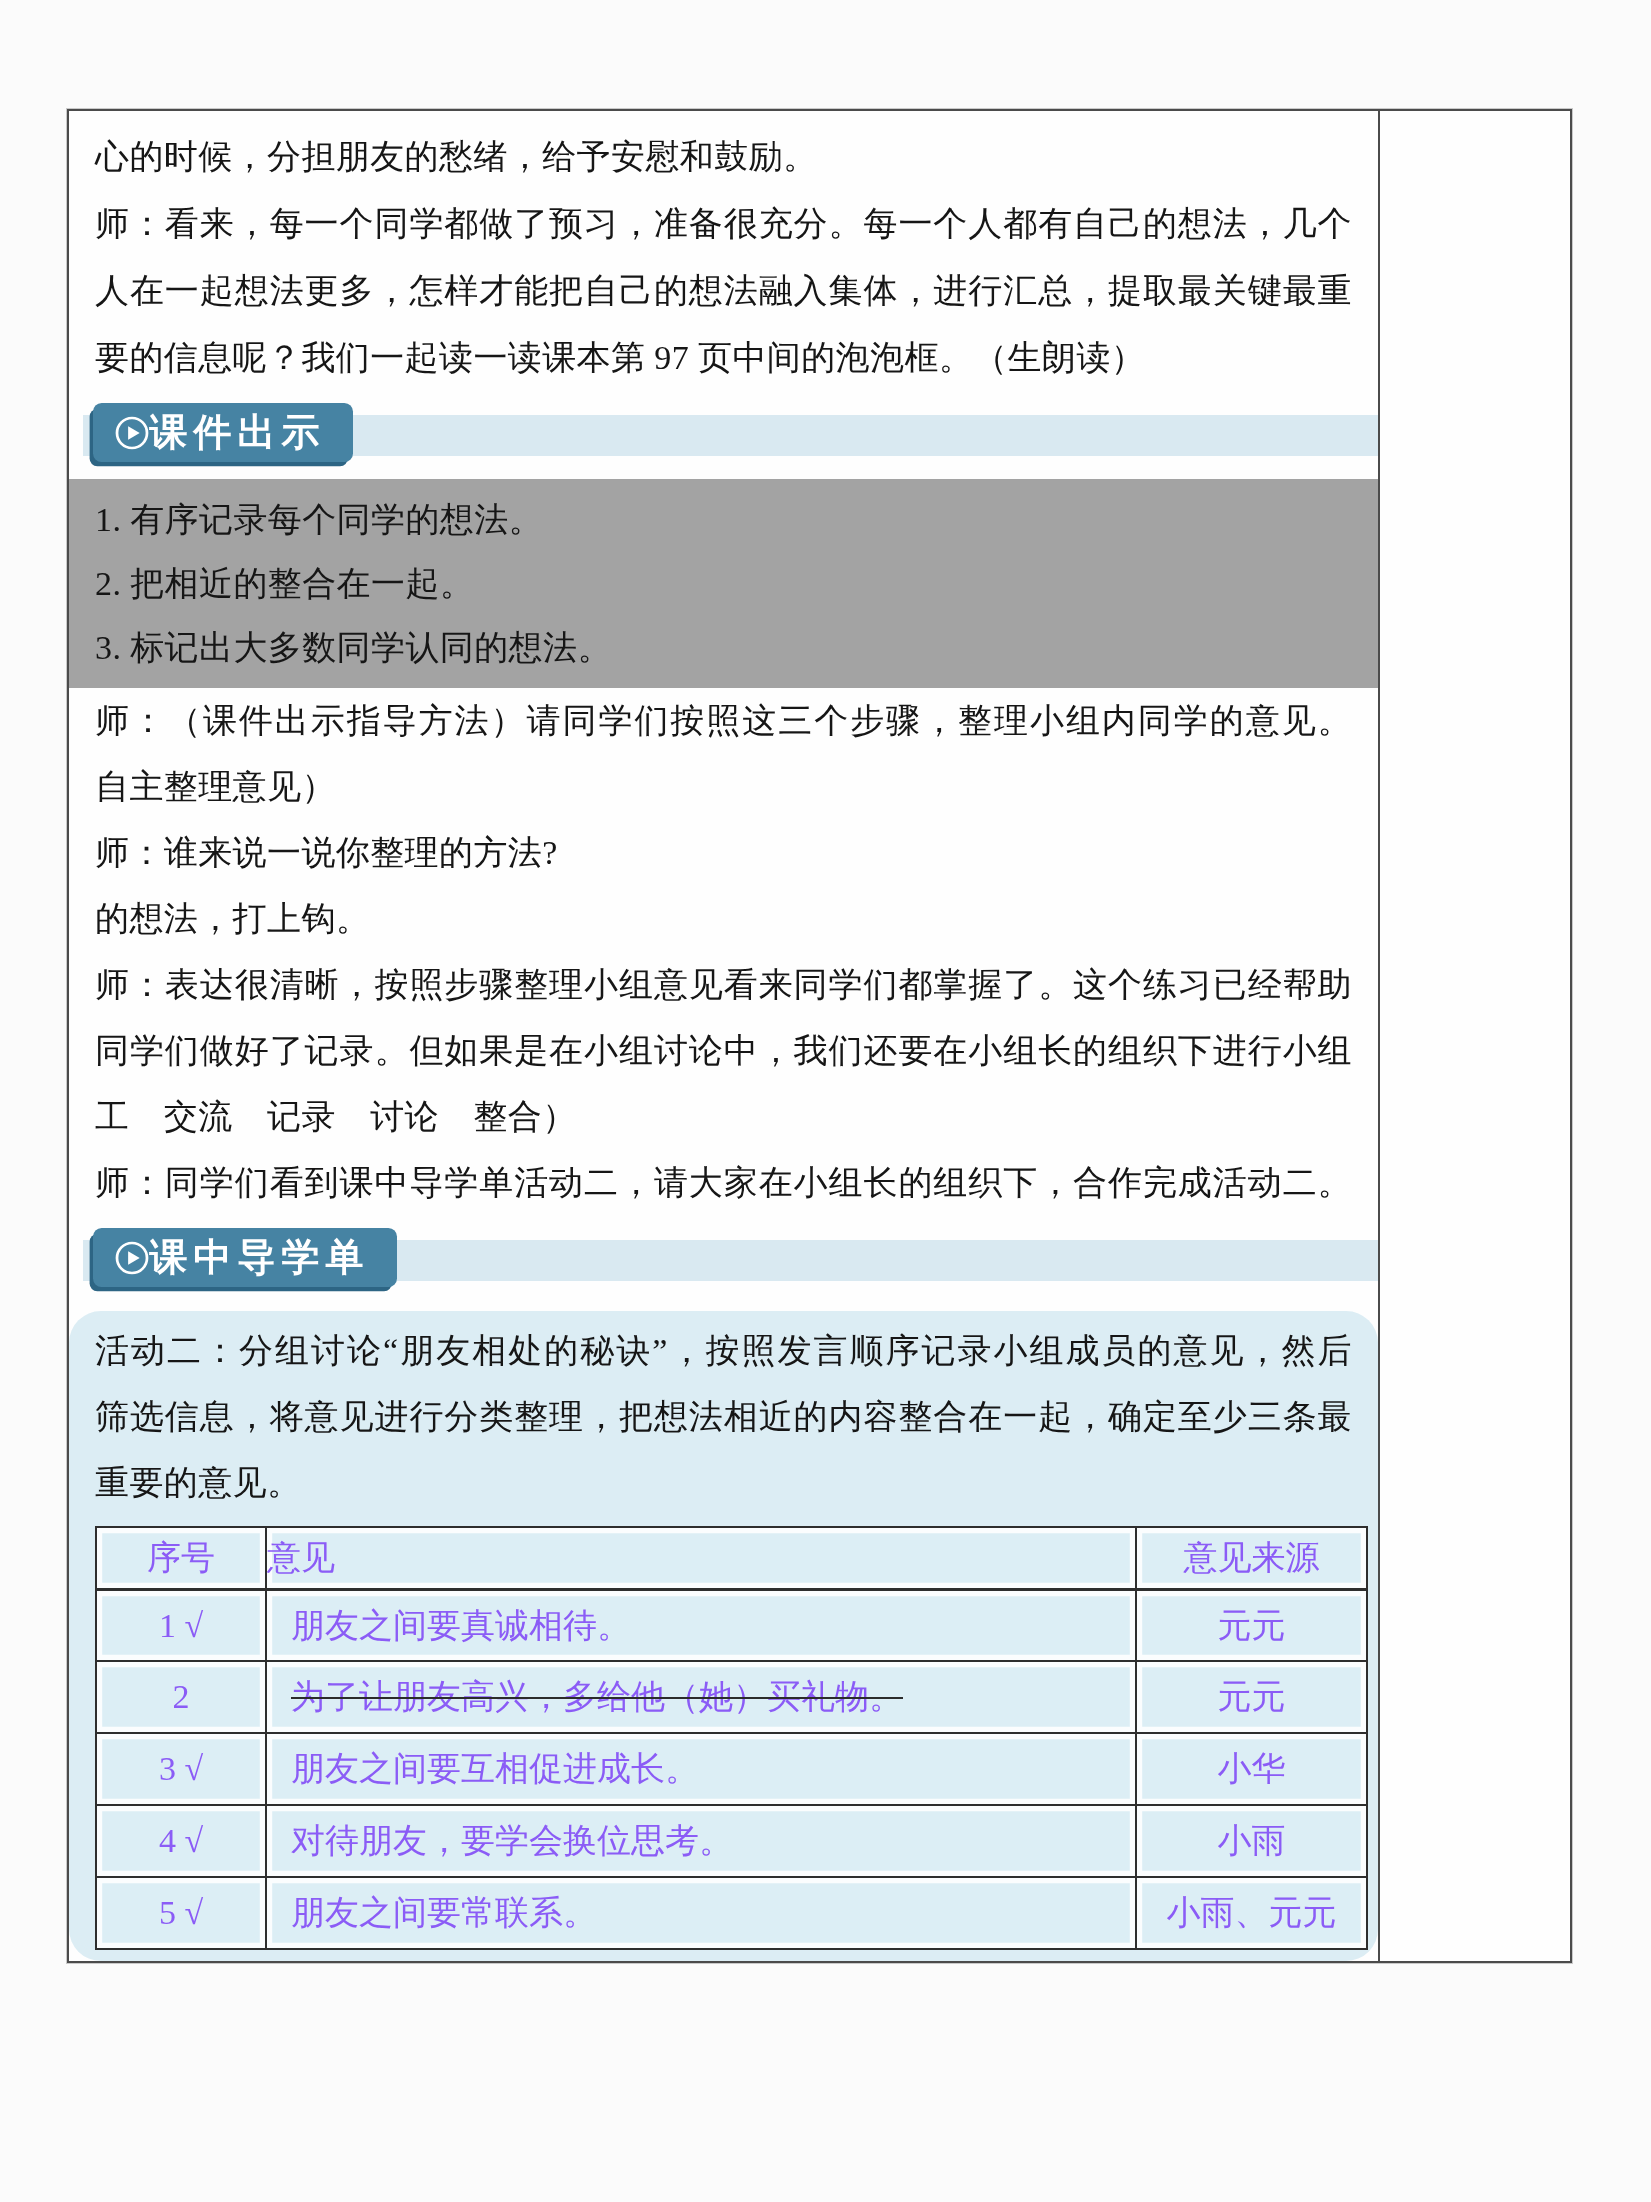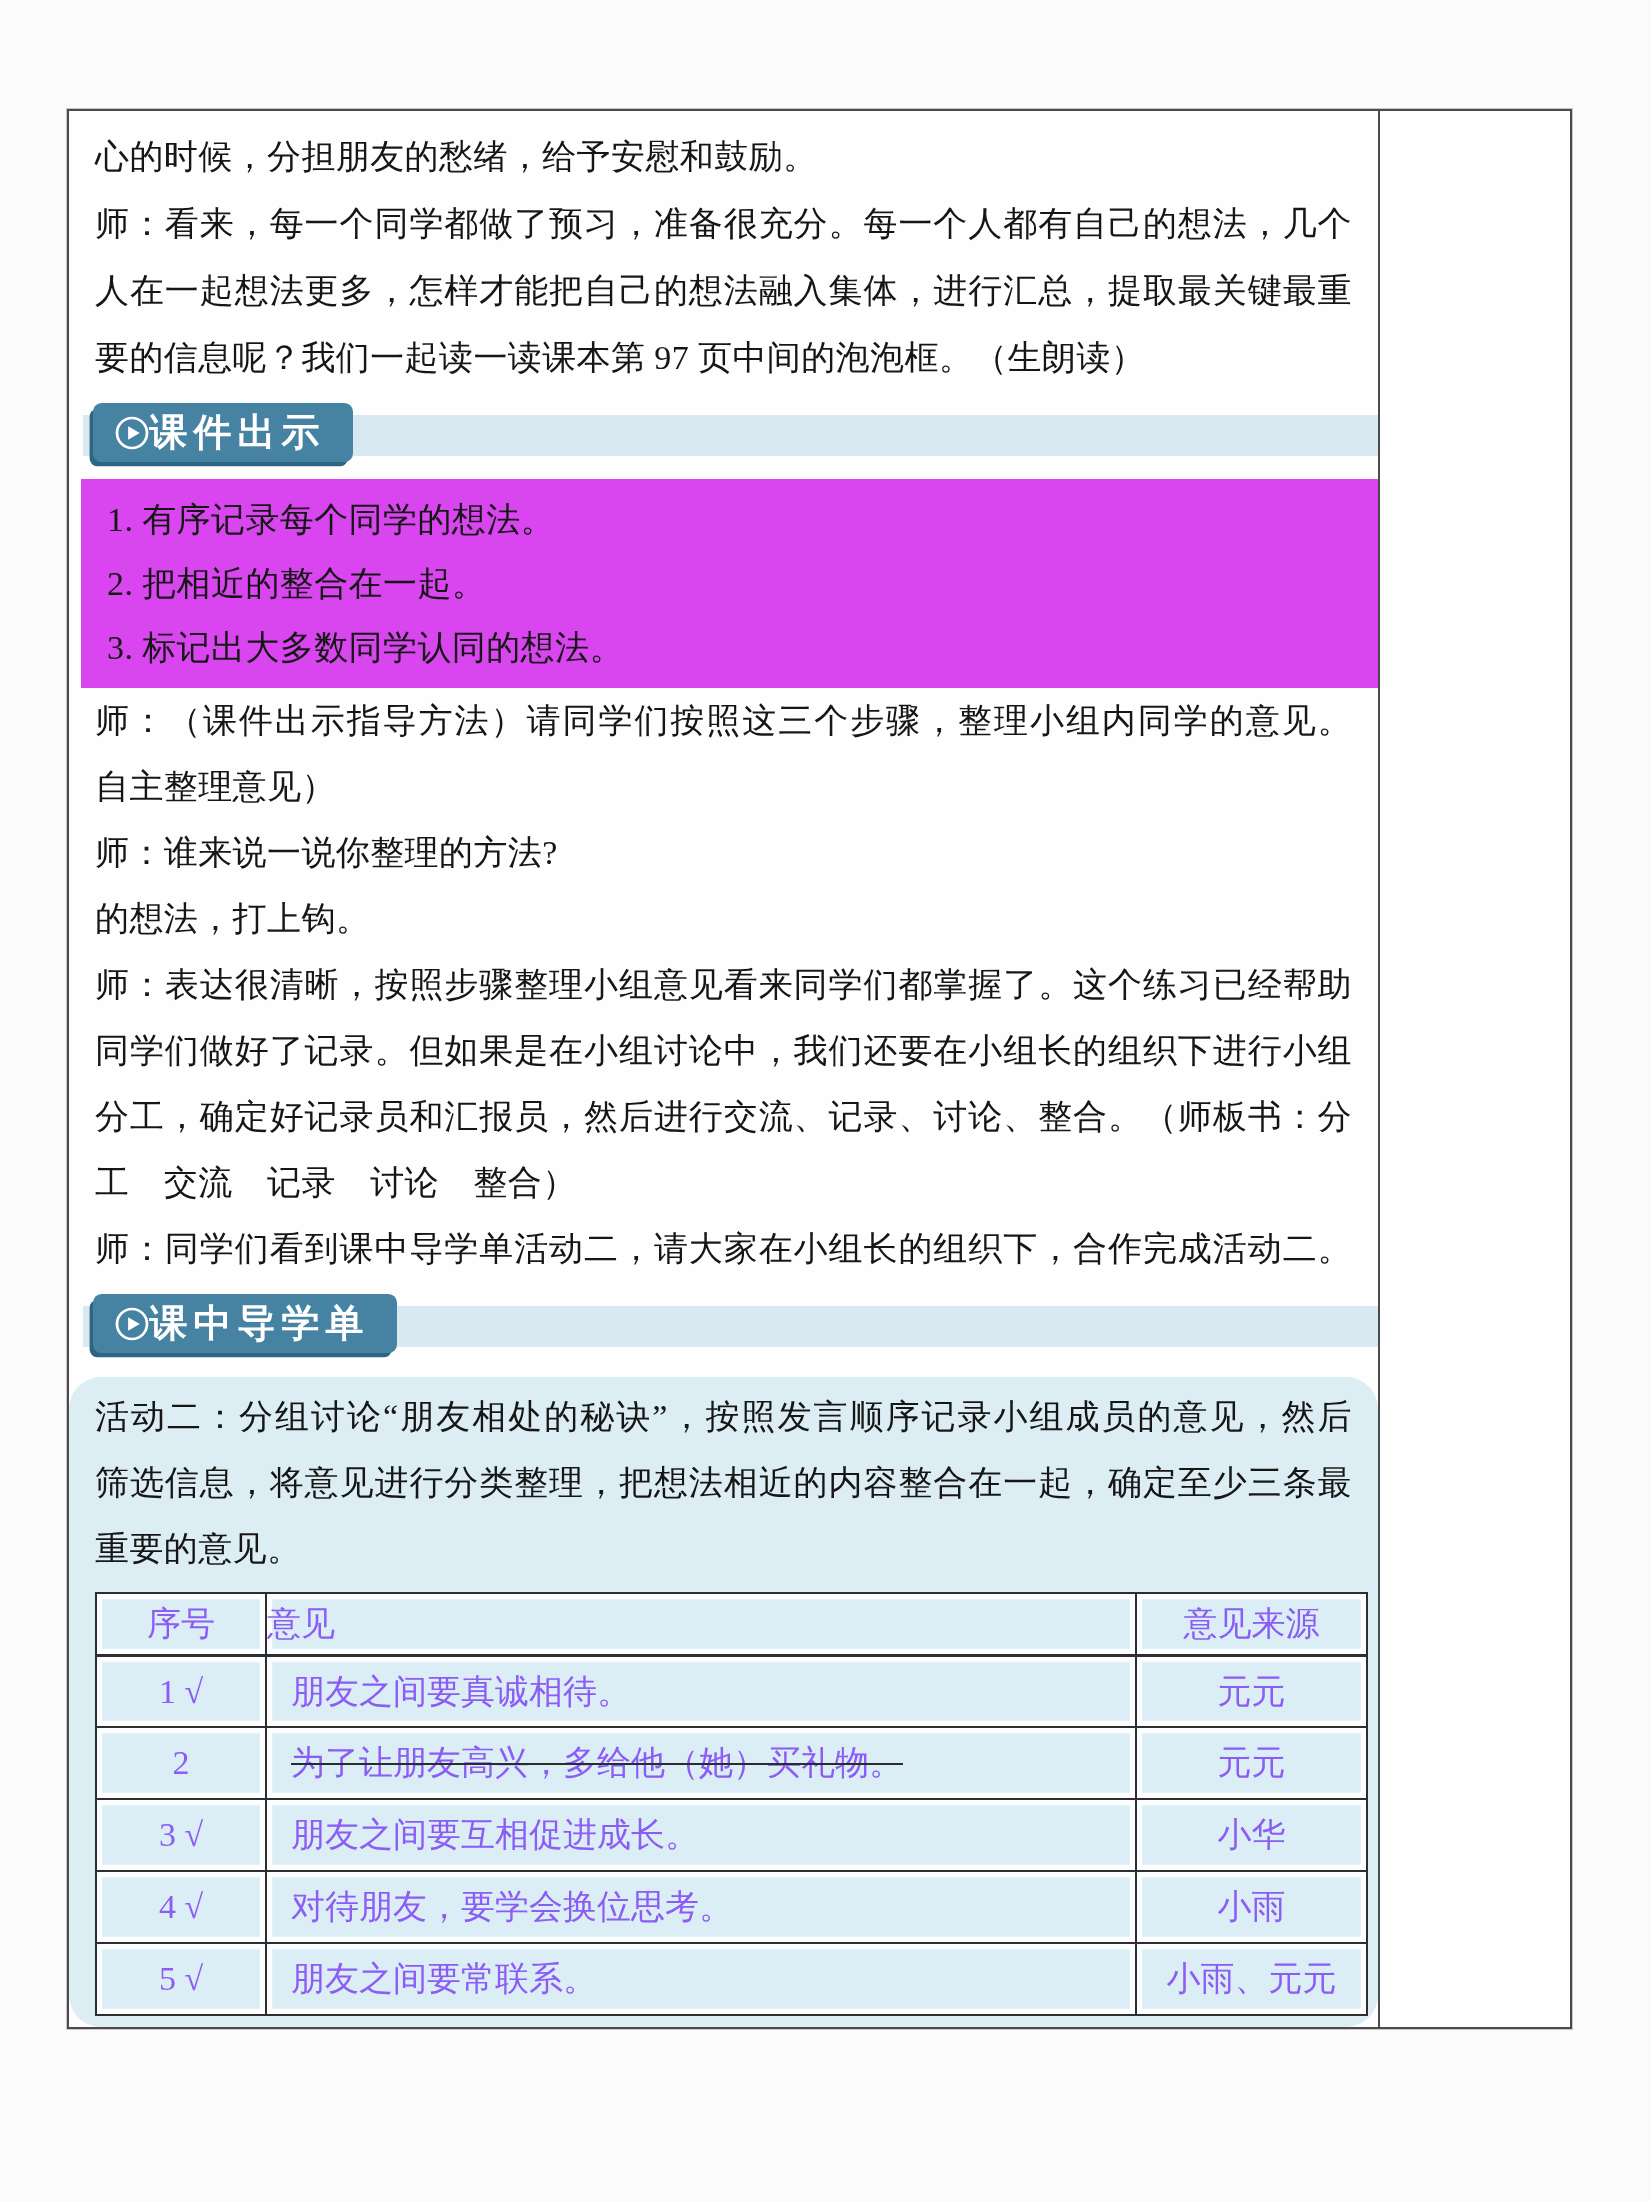--- a/index.html
+++ b/index.html
@@ -41,21 +41,21 @@
     border-radius: 8.6px;
     box-shadow: -4.3px 5.2px 0 -0.9px #2d6584;
     color: #ffffff;
     font-family: "Liberation Sans", "DejaVu Sans", sans-serif;
     font-weight: bold;
     font-size: 38px;
     letter-spacing: 6px;
   }
   .badge svg { display: block; }
 
-  .blk { background: #d946ef; margin-top: 17px; padding: 8.6px 0; margin-left: 12px; }
+  .blk { background: #a3a3a3; margin-top: 17px; padding: 8.6px 0; }
   .blk .line { padding: 0 26px; line-height: 64px; height: 64px; }
 
   .para2 .line { line-height: 66px; height: 66px; }
 
   .blk2 { background: #dcedf4; margin-top: 24px; padding: 6.9px 0 10.3px; border-radius: 32px; }
   .blk2 .line { padding: 0 26px; line-height: 66px; height: 66px; }
 
   table.optable {
     margin: 10.3px 10.3px 0 26px;
     width: calc(100% - 36px);
@@ -109,21 +109,20 @@
       <div class="line">3. 标记出大多数同学认同的想法。</div>
     </div>
 
     <div class="para para2">
       <div class="line j">师：（课件出示指导方法）请同学们按照这三个步骤，整理小组内同学的意见。（生</div>
       <div class="line">自主整理意见）</div>
       <div class="line">师：谁来说一说你整理的方法?</div>
       <div class="line">的想法，打上钩。</div>
       <div class="line j">师：表达很清晰，按照步骤整理小组意见看来同学们都掌握了。这个练习已经帮助</div>
       <div class="line j">同学们做好了记录。但如果是在小组讨论中，我们还要在小组长的组织下进行小组</div>
-      <div class="line j">分工，确定好记录员和汇报员，然后进行交流、记录、讨论、整合。（师板书：分</div>
       <div class="line">工　交流　记录　讨论　整合）</div>
       <div class="line j">师：同学们看到课中导学单活动二，请大家在小组长的组织下，合作完成活动二。</div>
     </div>
 
     <div class="badge-row">
       <div class="strip"></div>
       <div class="badge">
         <span>
           <svg width="36" height="36" viewBox="0 0 42 42">
             <circle cx="21" cy="21" r="17.5" fill="none" stroke="#ffffff" stroke-width="3.2"></circle>

